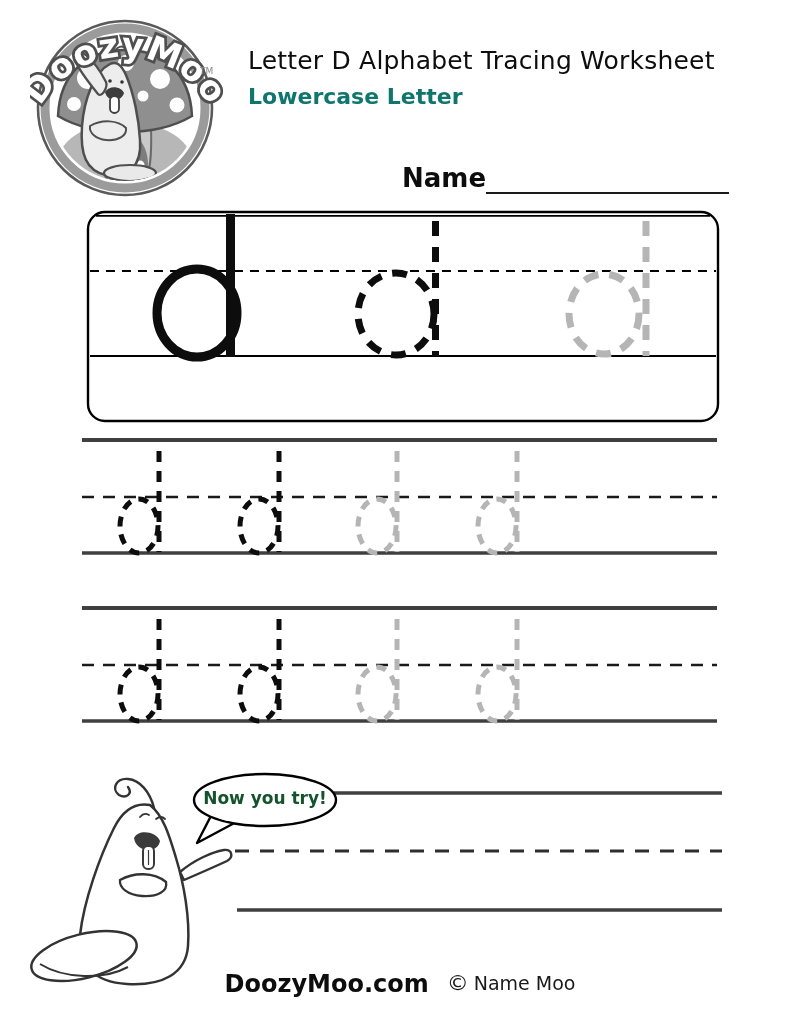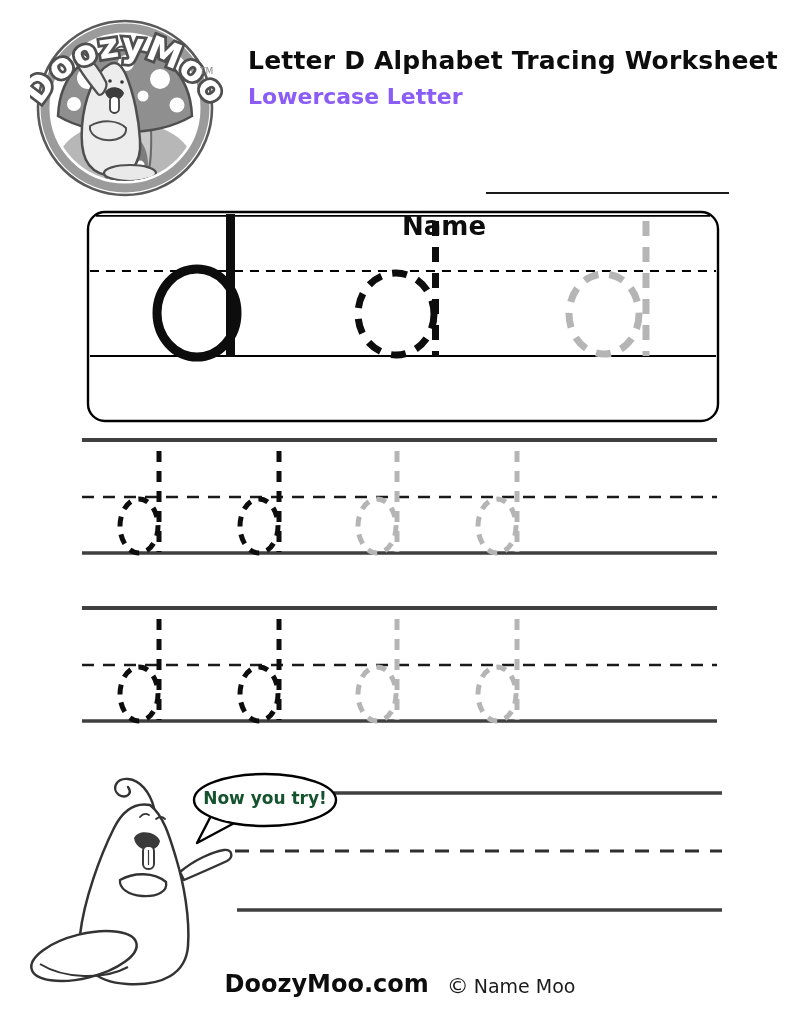--- a/index.html
+++ b/index.html
@@ -1,24 +1,24 @@
 <!DOCTYPE html>
 <html><head>
 <meta charset="utf-8">
 <style>
   html,body{margin:0;padding:0;background:#fff;}
   body{width:800px;height:1035px;font-family:"DejaVu Sans",sans-serif;color:#111;}
   #page{position:relative;width:800px;height:1035px;background:#fff;overflow:hidden;}
   .abs{position:absolute;}
-  .title-line1{left:248px;top:46px;font-size:25px;font-weight:bold;letter-spacing:.2px;color:#0d0d0d;}
-  .title-line2{left:248px;top:84px;font-size:22px;font-weight:bold;color:#8b5cf6;}
-  .name-label{left:402px;top:163px;font-size:26px;font-weight:bold;color:#0d0d0d;margin-top:48px;}
+  .title-line1{left:248px;top:46px;font-size:25px;font-weight:normal;letter-spacing:.2px;color:#0d0d0d;}
+  .title-line2{left:248px;top:84px;font-size:22px;font-weight:bold;color:#0f766e;}
+  .name-label{left:402px;top:163px;font-size:26px;font-weight:bold;color:#0d0d0d;}
   .name-line{left:486px;top:192px;width:243px;height:0;border-bottom:2.5px solid #1a1a1a;}
   .bubble-text{left:198px;top:788px;width:134px;text-align:center;font-size:17px;font-weight:bold;color:#14532d;}
-  .footer{left:0;top:970px;width:800px;display:flex;justify-content:center;align-items:flex-end;gap:18px;}
+  .footer{left:0;top:970px;width:800px;display:flex;justify-content:center;align-items:flex-start;gap:18px;}
   .footer .site{font-size:24px;font-weight:bold;color:#0d0d0d;}
   .footer .copy{font-size:19px;color:#1a1a1a;display:flex;align-items:center;gap:5px;}
   .footer .copy .sym{font-size:22px;}
   svg{display:block;}
 </style>
 </head>
 <body>
 
 <div id="page">
 

